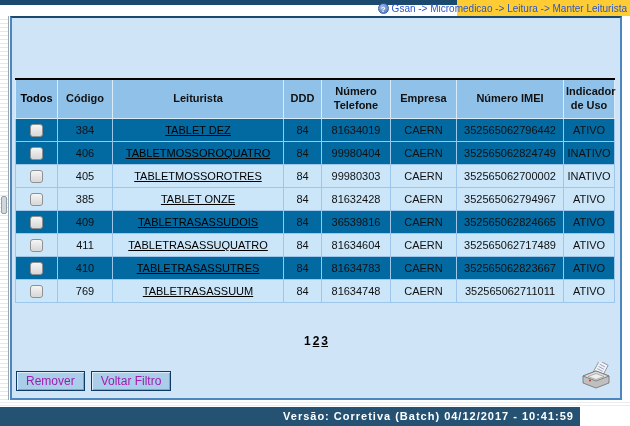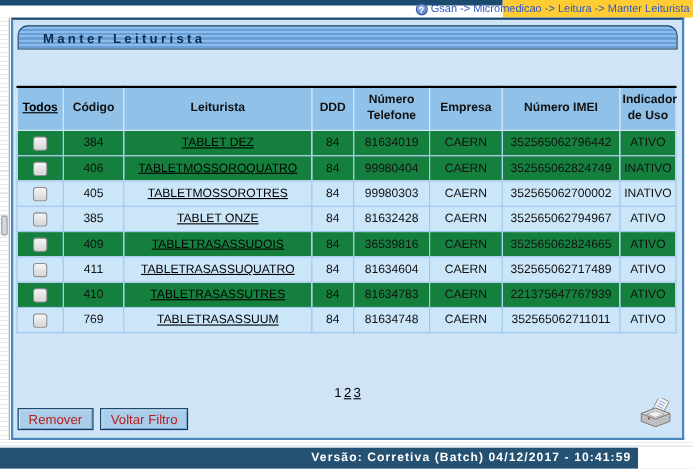--- a/index.html
+++ b/index.html
@@ -64,49 +64,49 @@
   table.grid th{
     background:#8fc1e9;border:1px solid #d9ecfa;
     font-weight:bold;color:#111;height:36px;padding:1px 2px;
     text-align:center;vertical-align:middle;line-height:1.25;
   }
   table.grid td{
     border:1px solid #9dc6ea;height:22px;padding:0 2px;
     text-align:center;vertical-align:middle;color:#111;
     overflow:hidden;white-space:nowrap;
   }
-  tr.odd td{background:#15803d;}
+  tr.odd td{background:#0369a1;}
   tr.even td{background:#cbe5f9;}
   .col-todos{width:42px;}  .col-codigo{width:55px;}
   .col-leiturista{width:171px;} .col-ddd{width:38px;}
   .col-telefone{width:69px;} .col-empresa{width:66px;}
   .col-imei{width:107px;}  .col-indicador{width:51px;}
 
-  a.todos-link{color:#000;text-decoration:underline;cursor:pointer;margin-top:48px;}
+  a.todos-link{color:#000;cursor:pointer;margin-top:48px;}
   a.row-link{color:#000;text-decoration:underline;cursor:pointer;}
 
   .cbx{
     width:13px;height:13px;margin:0 auto;border:1px solid #8f8f8f;border-radius:3px;
     background:linear-gradient(180deg,#f5f5f5,#d6d6d6);
     box-shadow:inset 0 0 1px #ffffff;box-sizing:border-box;cursor:pointer;
   }
 
   
   .pagination{
-    position:absolute;left:0;right:0;top:332px;text-align:center;
-    font-size:12px;font-weight:normal;color:#000;
+    position:absolute;left:0;right:0;top:316px;text-align:center;
+    font-size:12px;font-weight:bold;color:#000;
   }
   .pagination .cur{text-decoration:none;margin:0 1px;}
   .pagination a{color:#000;text-decoration:underline;margin:0 1px;cursor:pointer;}
 
   
   .actions{position:absolute;left:4px;top:353px;display:flex;gap:6px;}
   .btn{
     font-family:"Liberation Sans", sans-serif;
-    font-size:12px;color:#b91c1c;background:#aacdea;
+    font-size:12px;color:#a21caf;background:#aacdea;
     border:1px solid #0f3a63;
     box-shadow:inset 1px 1px 0 #ddeefb, inset -1px -1px 0 #7aa6cc;
     padding:2px 9px;cursor:pointer;
   }
   .printer{position:absolute;right:8px;top:344px;width:32px;height:28px;cursor:pointer;}
 
   
   .bottom-strip{
     position:absolute;left:0;top:400px;width:630px;height:7px;
     background:repeating-linear-gradient(180deg,#ffffff 0 2px,#e9edf1 2px 3px);
@@ -129,21 +129,20 @@
     <span class="help-icon">?</span>
     <span>Gsan -&gt; Micromedicao -&gt; Leitura -&gt; Manter Leiturista</span>
   </div>
 
   <div class="menu-sliver">
     <div class="sliver-handle"></div>
   </div>
 
   <div class="content">
 
-    <div class="title-bar">Manter Leiturista</div>
 
 
     <table class="grid">
       <colgroup>
         <col class="col-todos">
           <col class="col-codigo">
           <col class="col-leiturista">
           <col class="col-ddd">
         <col class="col-telefone">
           <col class="col-empresa">
@@ -237,21 +236,21 @@
       </tr>
           <tr class="odd">
         <td>
               <div class="cbx"></div>
             </td>
         <td>410</td>
         <td><a class="row-link">TABLETRASASSUTRES</a></td>
         <td>84</td>
         <td>81634783</td>
         <td>CAERN</td>
-        <td>221375647767939</td>
+        <td>352565062823667</td>
         <td>ATIVO</td>
       </tr>
           <tr class="even">
         <td>
               <div class="cbx"></div>
             </td>
         <td>769</td>
         <td><a class="row-link">TABLETRASASSUUM</a></td>
         <td>84</td>
         <td>81634748</td>

